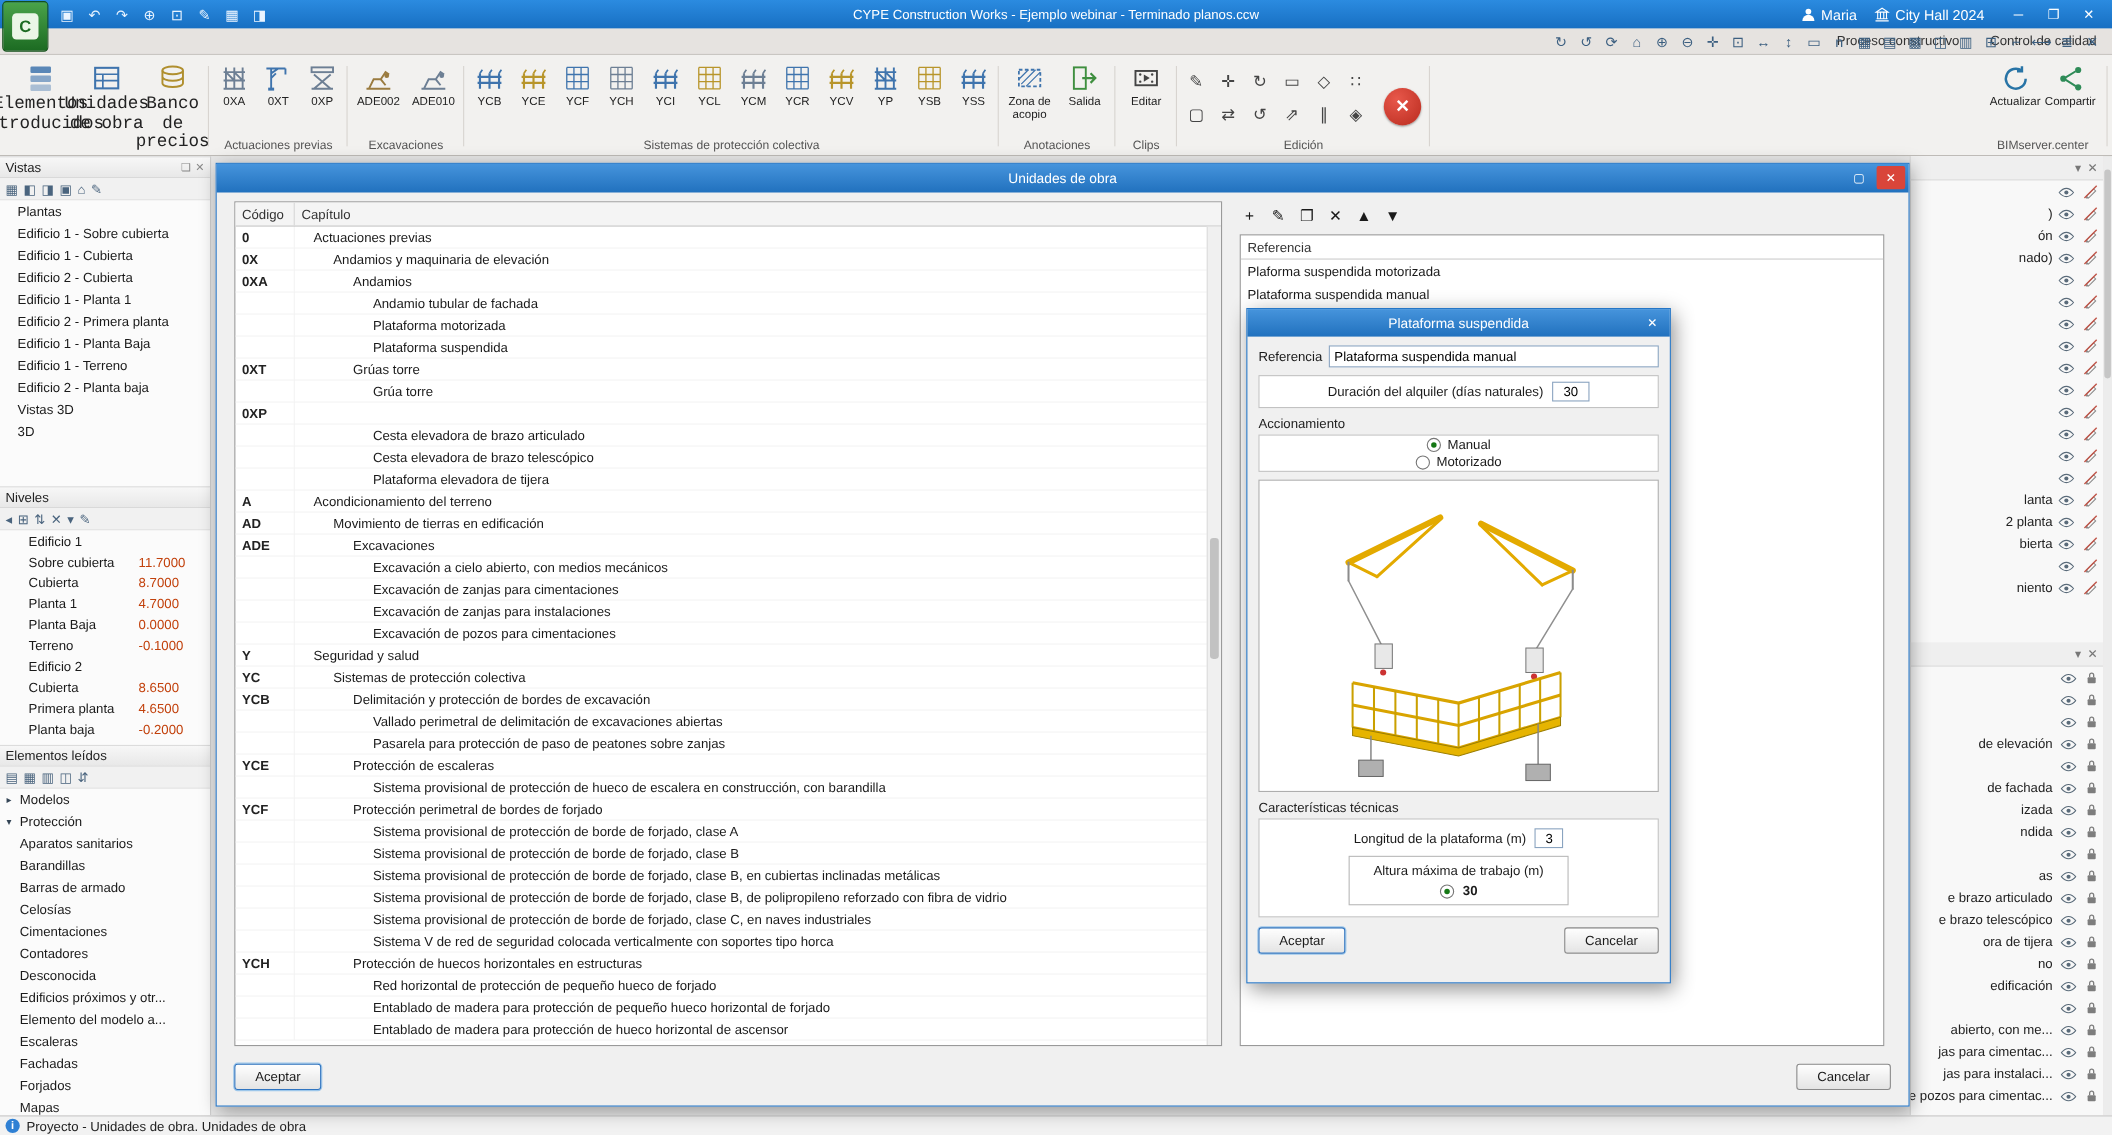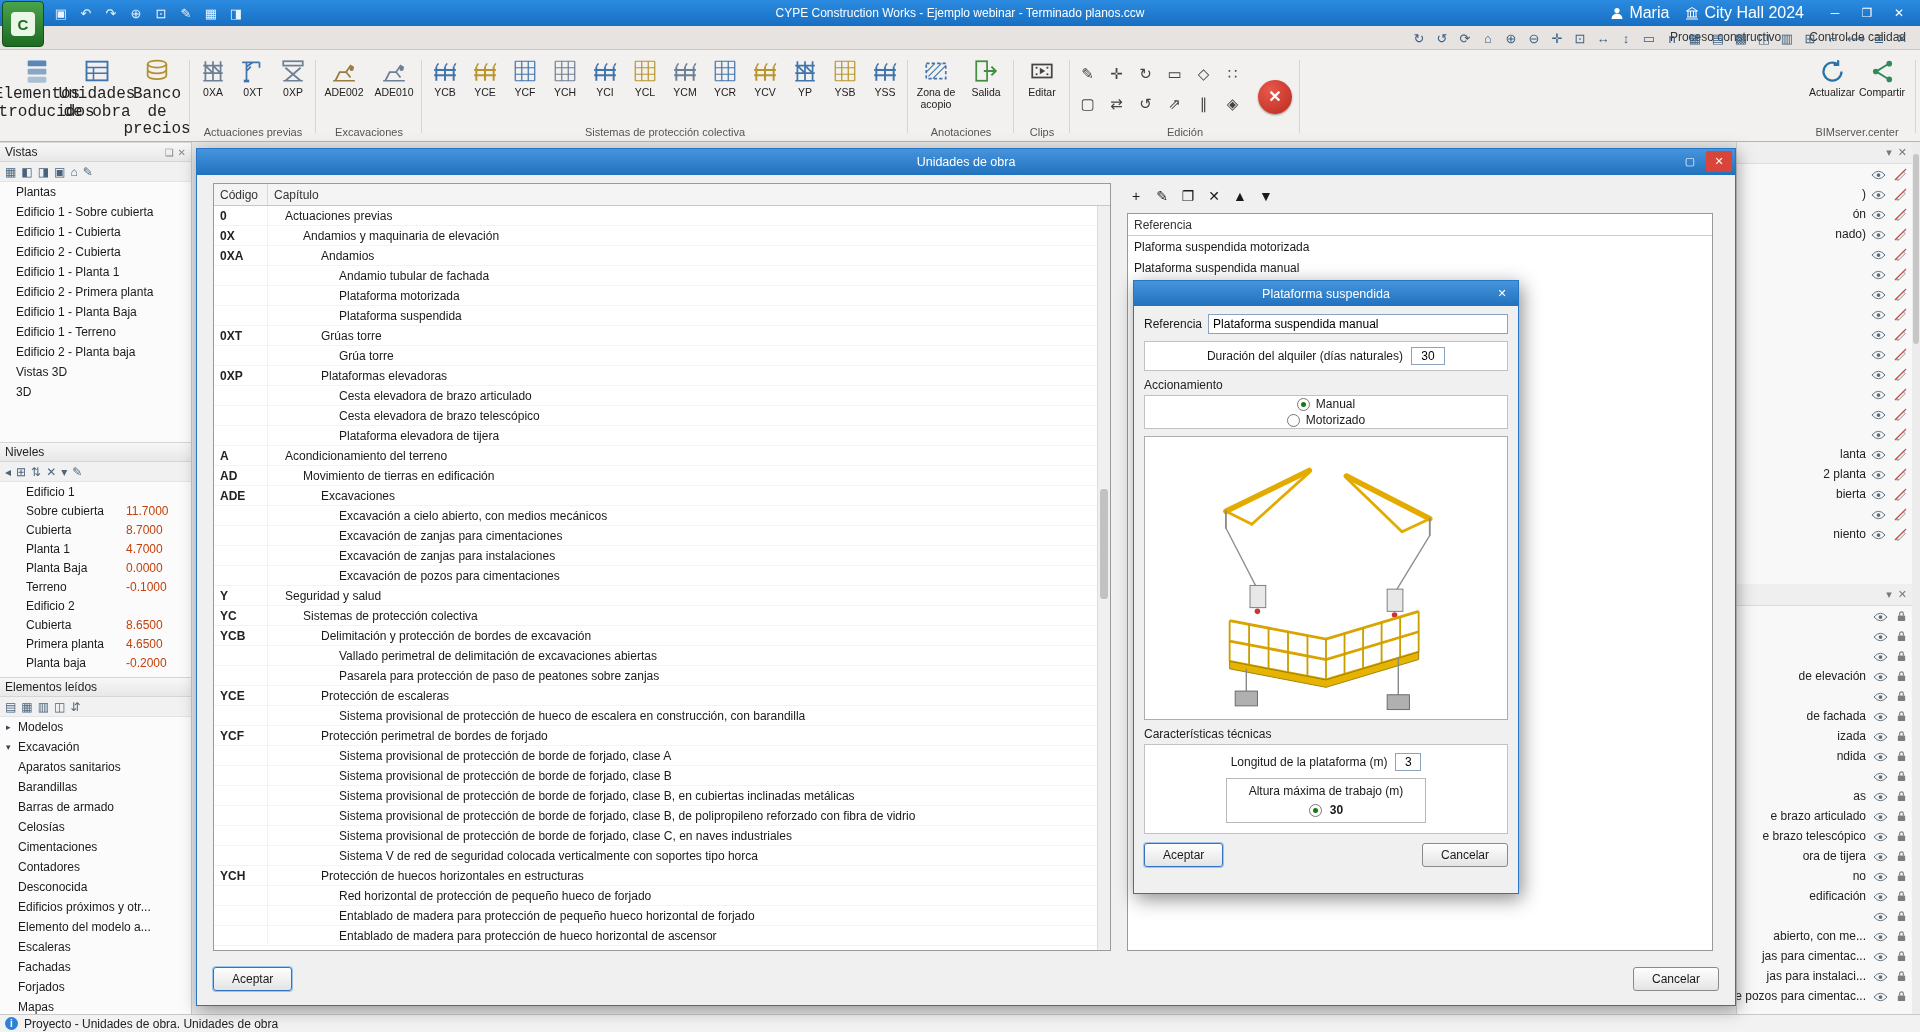--- a/index.html
+++ b/index.html
@@ -7,21 +7,21 @@
   #app{position:relative;width:1920px;height:1032px;}
 
   
   .titlebar{position:absolute;left:0;top:0;right:0;height:26px;background:linear-gradient(#2b8be0,#176fc2);display:flex;align-items:center;color:#fff;}
   .app-logo{position:absolute;left:2px;top:1px;width:42px;height:46px;background:linear-gradient(#4aa34a,#1c6b22);border-radius:4px;z-index:20;display:grid;place-items:center;border:1px solid #14501a;}
   .app-logo .inner{width:24px;height:24px;background:#eaf6e6;border-radius:4px;display:grid;place-items:center;color:#1c6b22;font-weight:bold;font-size:15px;}
   .qat{margin-left:52px;display:flex;gap:7px;align-items:center;}
   .qicon{width:18px;height:18px;display:grid;place-items:center;font-size:13px;color:#eaf4ff;}
   .win-title{position:absolute;left:50%;transform:translateX(-50%);font-size:12px;white-space:nowrap;}
   .tb-right{margin-left:auto;display:flex;align-items:center;gap:16px;padding-right:6px;}
-  .tb-user,.tb-proj{display:flex;align-items:center;gap:5px;font-size:16px;color:#fff;}
+  .tb-user,.tb-proj{display:flex;align-items:center;gap:5px;font-size:13px;color:#fff;}
   .winctl{display:flex;gap:2px;}
   .winbtn{width:30px;height:22px;display:grid;place-items:center;font-size:12px;color:#fff;}
 
   
   .tabrow{position:absolute;left:0;top:26px;right:0;height:24px;background:#e6e3e0;border-bottom:1px solid #c9c6c2;display:flex;align-items:flex-end;padding-left:50px;justify-content:flex-end;}
   .rtab{padding:3px 14px;height:22px;font-size:12px;color:#333;}
   .viewbar{position:absolute;right:8px;top:2px;display:flex;gap:3px;}
   .vicon{width:20px;height:20px;display:grid;place-items:center;font-size:13px;color:#3c5f80;}
 
   
@@ -780,21 +780,21 @@
       <div>
 
       <div class="erow">
           <span class="tw">▸</span>
 
           <span>Modelos</span>
         </div>
           <div class="erow">
           <span class="tw">▾</span>
 
-          <span>Excavación</span>
+          <span>Protección</span>
         </div>
           <div class="erow">
           <span class="tw"></span>
 
           <span>Aparatos sanitarios</span>
         </div>
           <div class="erow">
           <span class="tw"></span>
 
           <span>Barandillas</span>
@@ -1374,24 +1374,20 @@
         </div>
           <div class="urow">
           <span class="ucode"></span>
           <span class="ucap" style="padding-left: 58px;">
             <span class="uarrow">▾</span>
             <span>Grúa torre</span>
           </span>
         </div>
           <div class="urow">
           <span class="ucode">0XP</span>
-          <span class="ucap" style="padding-left: 40px;">
-            <span class="uarrow">▾</span>
-            <span>Plataformas elevadoras</span>
-          </span>
         </div>
           <div class="urow">
           <span class="ucode"></span>
           <span class="ucap" style="padding-left: 58px;">
             <span class="uarrow">▾</span>
             <span>Cesta elevadora de brazo articulado</span>
           </span>
         </div>
           <div class="urow">
           <span class="ucode"></span>

